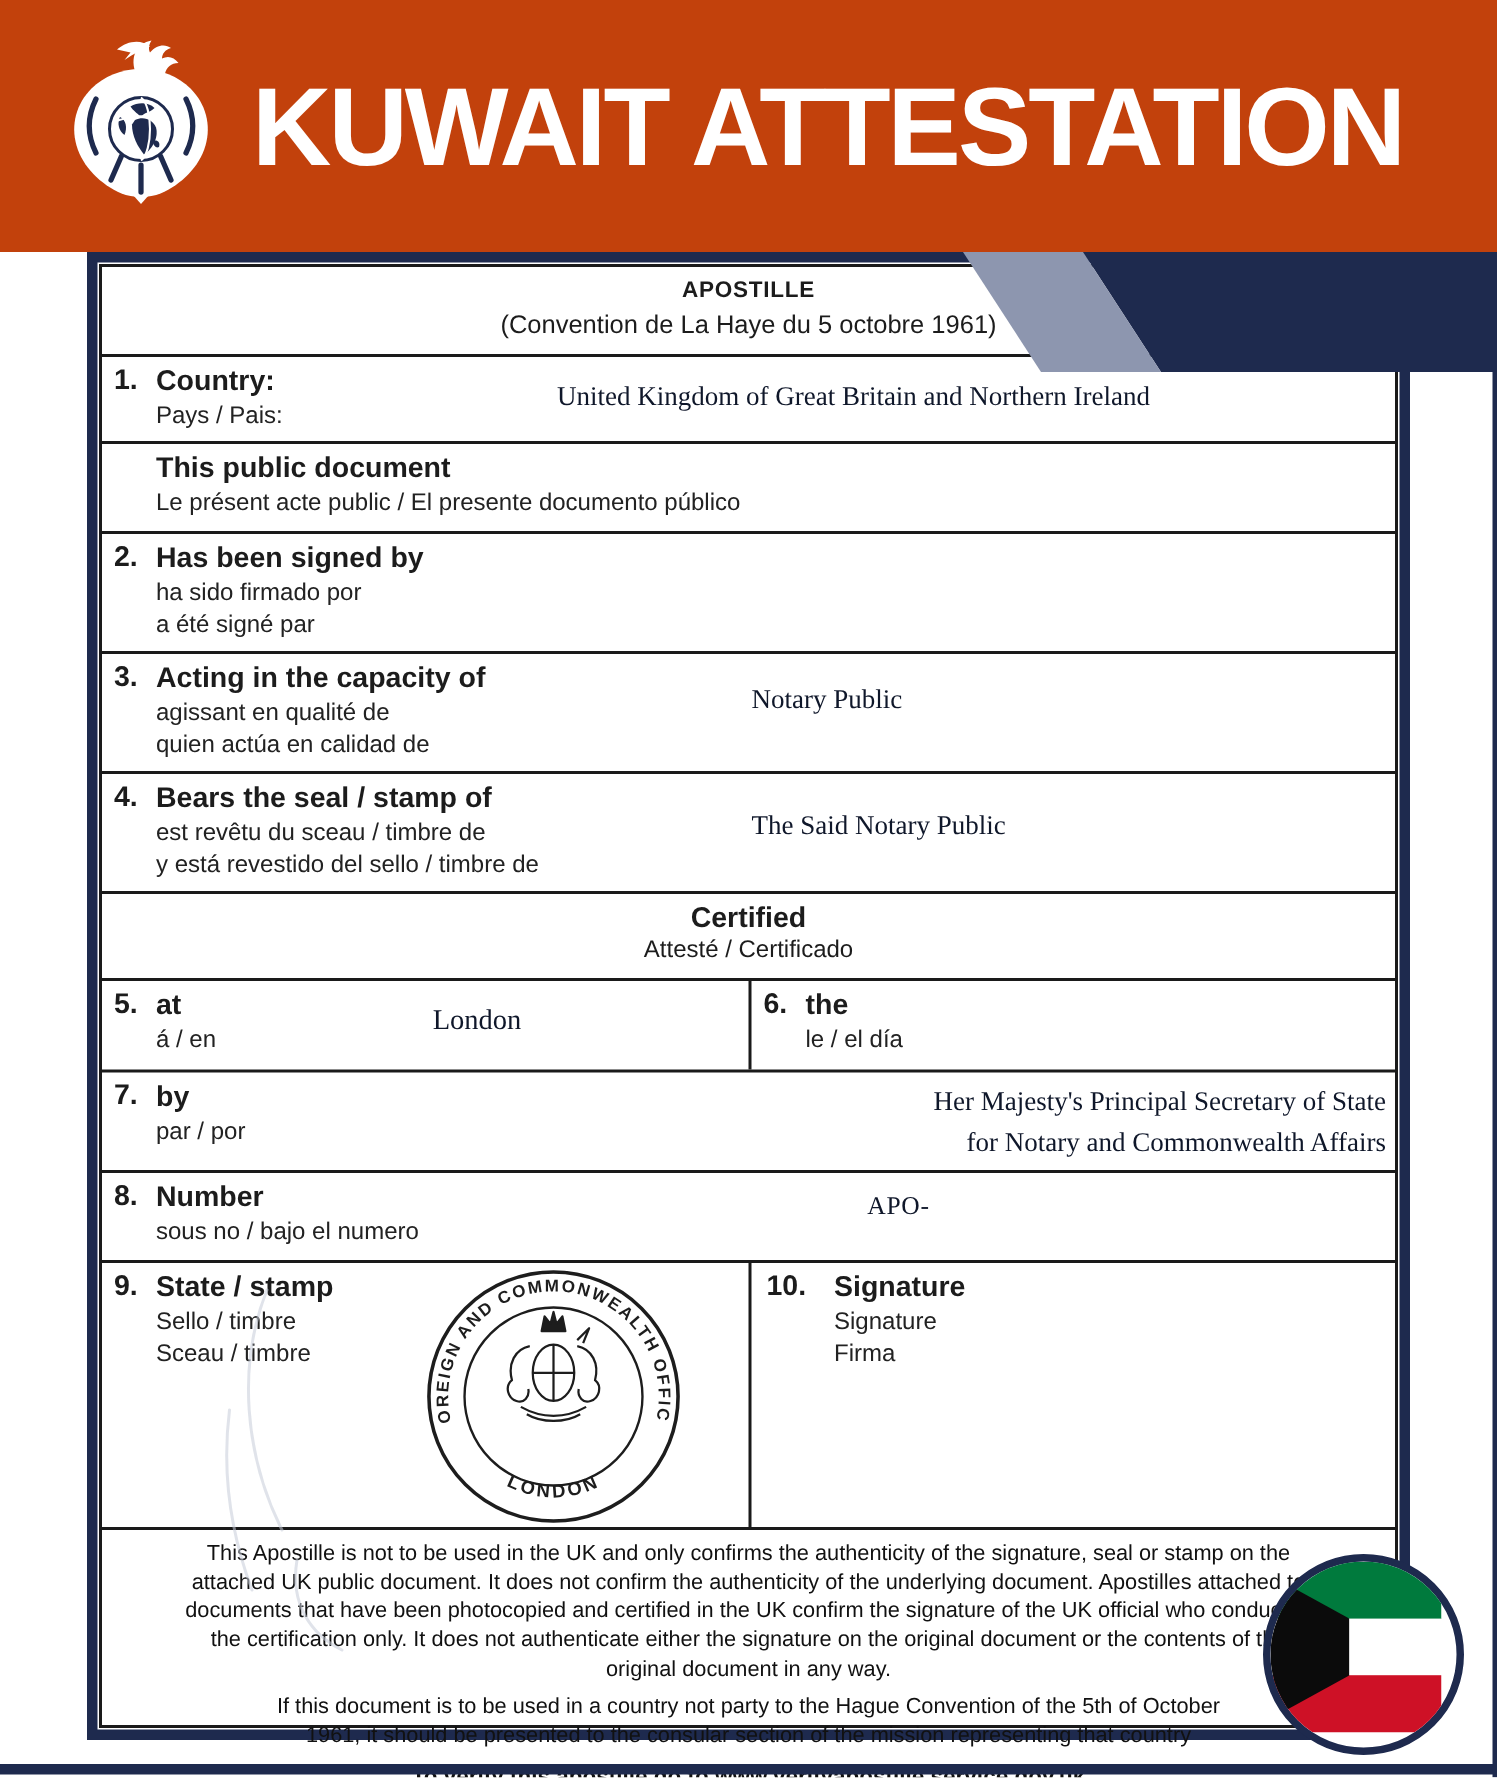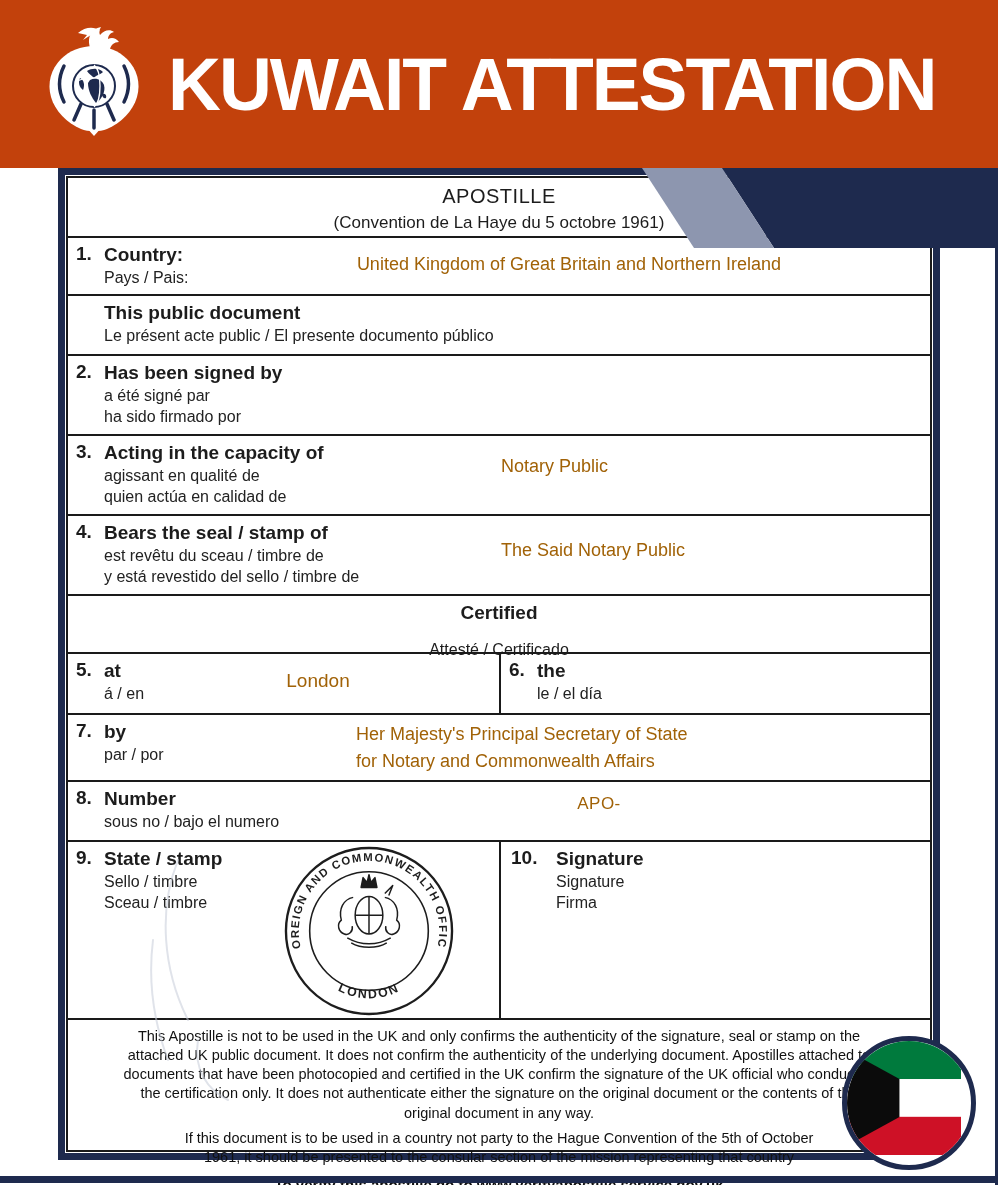--- a/index.html
+++ b/index.html
@@ -20,46 +20,46 @@
   
   .doc-panel{position:absolute;left:58px;top:168px;width:882px;height:992px;background:#ffffff;
              border:7px solid #1E2A4E;box-sizing:border-box;z-index:1;}
   .doc-table{position:absolute;left:1px;top:1px;right:1px;bottom:1px;
              border:2px solid #1a1a1a;}
   .row{position:relative;border-top:2px solid #1a1a1a;box-sizing:border-box;}
   .row.first{border-top:none;}
   .num{position:absolute;left:8px;top:5px;font-weight:bold;font-size:19px;}
   .lbl{margin:5px 0 0 36px;font-weight:bold;font-size:19px;line-height:1.25;}
   .sub{margin-left:36px;font-size:16px;line-height:1.35;color:#222222;}
-  .val{position:absolute;font-size:18px;color:#a16207;}
+  .val{position:absolute;font-size:18px;color:#0f172a;font-family:Liberation Serif, serif;}
   .center-text{text-align:center;}
 
   .r-title{height:58px;padding-top:7px;}
-  .doc-title{font-size:20px;font-weight:normal;letter-spacing:.5px;}
+  .doc-title{font-size:15px;font-weight:bold;letter-spacing:.5px;}
   .doc-subtitle{font-size:17px;margin-top:5px;}
   .r-country{height:58px;}
   .r-pubdoc{height:60px;}
   .r-signed{height:80px;}
   .r-capacity{height:80px;}
   .r-bears{height:80px;}
   .r-certified{height:58px;padding-top:6px;}
   .cert-title{font-size:19px;font-weight:bold;}
-  .cert-sub{font-size:16px;margin-top:17px;}
+  .cert-sub{font-size:16px;margin-top:1px;}
   .r-atthe{height:61px;display:flex;}
   .r-by{height:67px;}
   .r-number{height:60px;}
   .r-sealsig{height:178px;display:flex;}
   .cell-l{width:431px;position:relative;}
   .cell-r{flex:1;position:relative;border-left:2px solid #1a1a1a;}
 
   .val-country{left:170px;right:30px;top:16px;text-align:center;}
   .val-capacity{left:433px;top:20px;}
   .val-bears{left:433px;top:24px;}
   .val-at{left:140px;width:220px;top:16px;text-align:center;font-size:19px;}
-  .val-by{left:288px;right:6px;top:6px;text-align:left;line-height:1.5;}
+  .val-by{left:288px;right:6px;top:6px;text-align:right;line-height:1.5;}
   .val-number{left:300px;right:100px;top:12px;text-align:center;font-size:17px;letter-spacing:.5px;}
 
   
   .seal{position:absolute;left:214px;top:2px;width:174px;height:174px;}
 
   
   .doc-footer{height:135px;padding-top:7px;font-size:14.5px;line-height:1.32;color:#111;}
   .doc-footer p{margin:0 auto;}
   .foot-p1{width:88%;}
   .foot-p2{width:74%;margin-top:6px !important;}
@@ -128,22 +128,22 @@
       </div>
 
       <div class="row r-pubdoc">
         <div class="lbl">This public document</div>
         <div class="sub">Le présent acte public / El presente documento público</div>
       </div>
 
       <div class="row r-signed">
         <span class="num">2.</span>
         <div class="lbl">Has been signed by</div>
+        <div class="sub">ha sido firmado por</div>
         <div class="sub">a été signé par</div>
-        <div class="sub">ha sido firmado por</div>
       </div>
 
       <div class="row r-capacity">
         <span class="num">3.</span>
         <div class="lbl">Acting in the capacity of</div>
         <div class="sub">agissant en qualité de</div>
         <div class="sub">quien actúa en calidad de</div>
         <div class="val val-capacity">Notary Public</div>
       </div>
 

